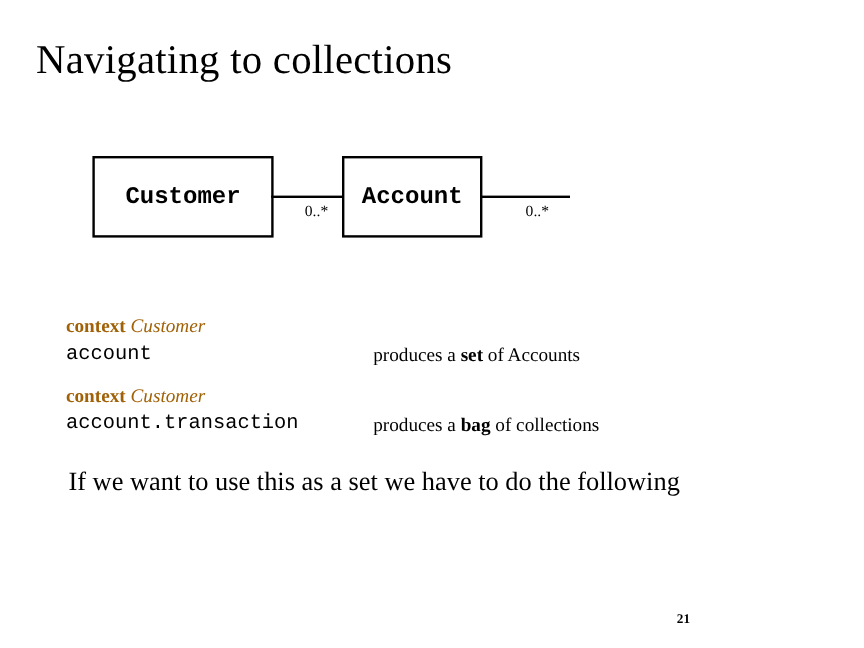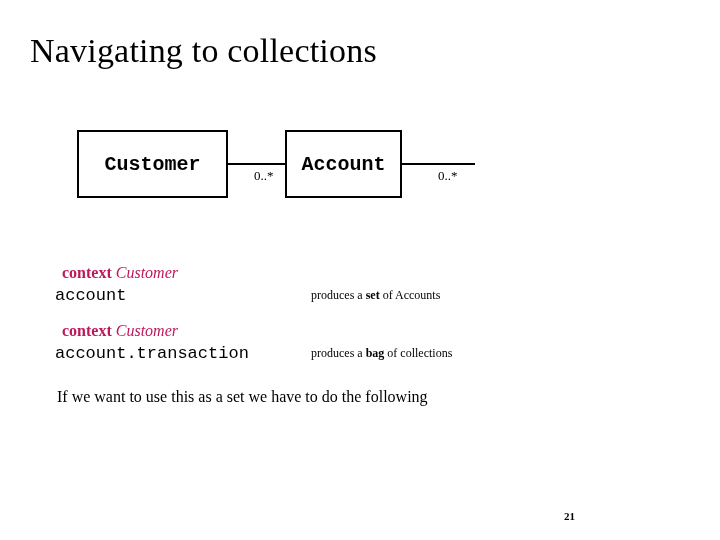--- a/index.html
+++ b/index.html
@@ -79,23 +79,23 @@
   .ocl-block {
     position: absolute;
     left: 0;
     width: 720px;
   }
   #ocl-1 { top: 264px; }
   #ocl-2 { top: 322px; }
 
   .ctx-line {
     position: absolute;
-    left: 62px;
+    left: 55px;
     font-size: 16px;
-    color: #be185d;
+    color: #a16207;
     white-space: nowrap;
   }
   .ctx-kw {
     font-family: "Liberation Serif", serif;
     font-weight: bold;
   }
   .ctx-cls {
     font-family: "Liberation Serif", serif;
     font-style: italic;
   }
@@ -105,34 +105,34 @@
     top: 22px;
     font-family: "Liberation Mono", monospace;
     font-size: 17px;
     color: #000000;
     white-space: nowrap;
   }
   .produces {
     position: absolute;
     top: 24px;
     font-family: "Liberation Serif", serif;
-    font-size: 12px;
+    font-size: 16px;
     color: #000000;
     white-space: nowrap;
   }
   #produces-1 { left: 311px; }
   #produces-2 { left: 311px; }
   .produces b { font-weight: bold; }
 
   .sentence {
     position: absolute;
     left: 57px;
     top: 388px;
     font-family: "Liberation Serif", serif;
-    font-size: 16px;
+    font-size: 22px;
     color: #000000;
     white-space: nowrap;
   }
   .code-line {
     position: absolute;
     left: 57px;
     top: 428px;
     font-family: "Liberation Mono", monospace;
     font-size: 19px;
     color: #000000;

